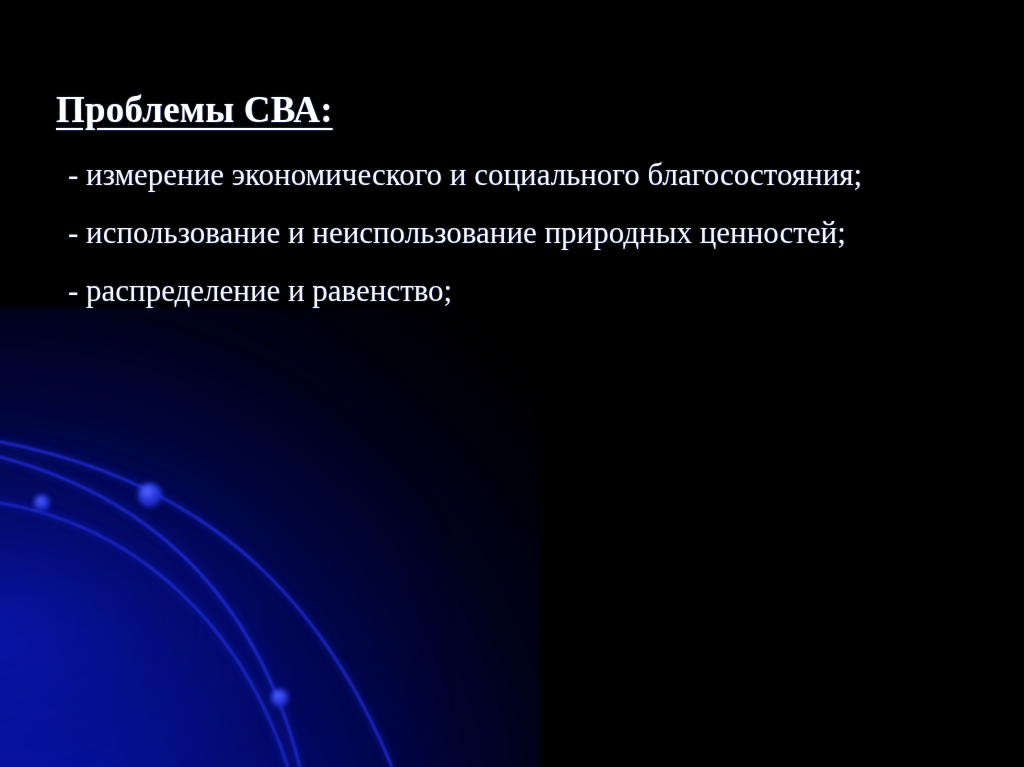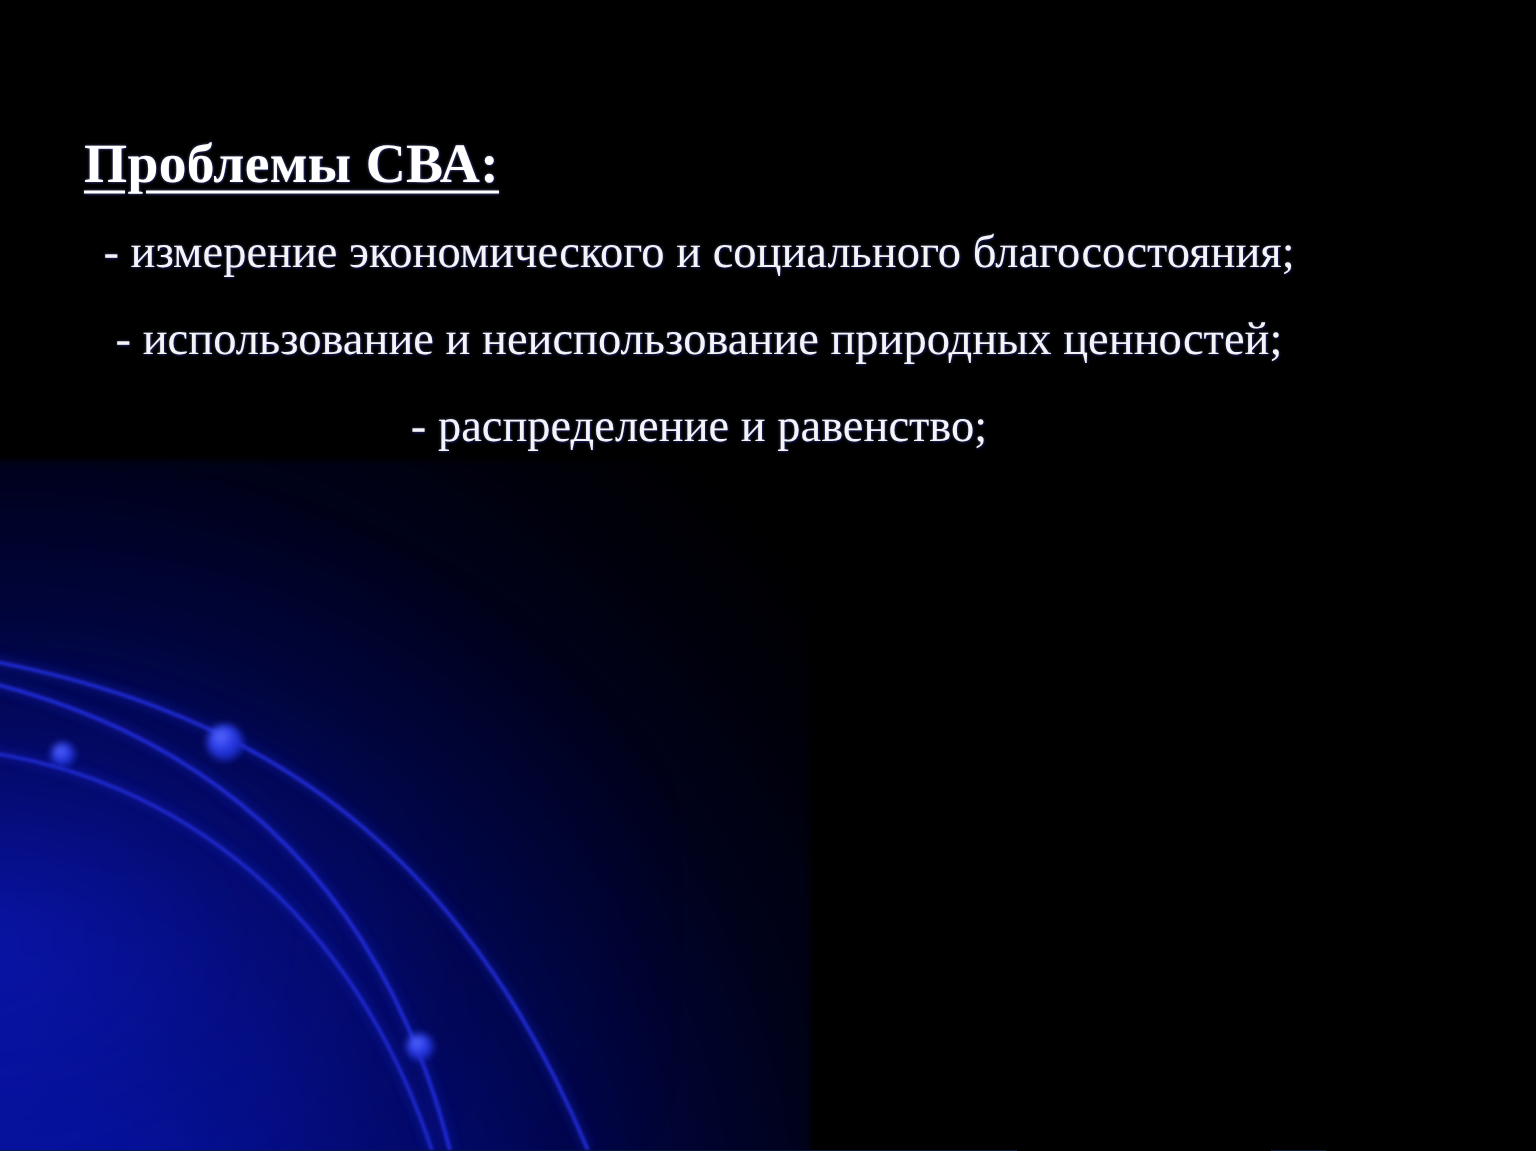--- a/index.html
+++ b/index.html
@@ -86,24 +86,23 @@
     text-decoration-thickness: 2px;
     margin: 0 0 9px 4px;
     letter-spacing: 0.2px;
     text-shadow:
        0 0 2px rgba(150,170,255,0.55),
        1px 1px 1px rgba(0,0,40,0.9);
     white-space: nowrap;
   }
 
   .bullets {
-    margin: 0;
+    margin: 16px;
     padding: 0;
     list-style: none;
-    text-align: center;
   }
 
   .bullet {
     font-size: 31px;
     line-height: 52px;
     color: #f4f4f8;
     margin: 0 0 6px 0;
     padding: 0;
     text-shadow:
        0 0 2px rgba(140,160,250,0.45),

